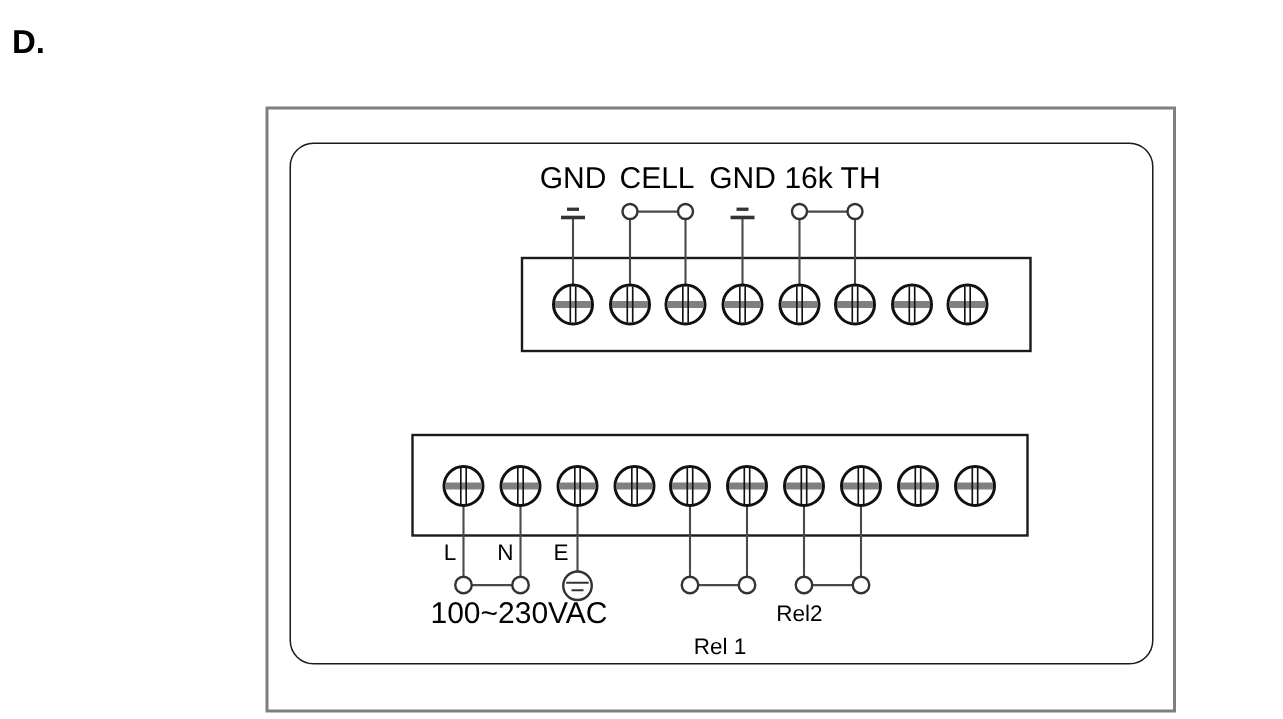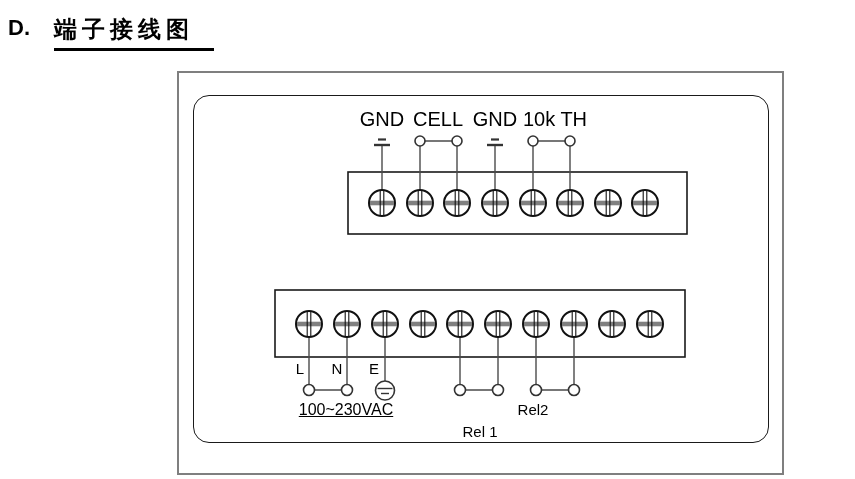--- a/index.html
+++ b/index.html
@@ -21,29 +21,28 @@
     border:1.5px solid #1a1a1a;border-radius:16px;box-sizing:border-box;background:#fff;
   }
   svg#diagram-svg{position:absolute;left:0;top:0;width:855px;height:479px;}
   .block{fill:#ffffff;stroke:#1a1a1a;stroke-width:1.6;}
   .wire{stroke:#4a4a4a;stroke-width:1.4;fill:none;}
   .jumper{stroke:#4a4a4a;stroke-width:1.5;fill:none;}
   .node{fill:#ffffff;stroke:#333333;stroke-width:1.6;}
   .gsym{stroke:#333333;fill:none;}
   .lbl{position:absolute;transform:translateX(-50%);font-size:20px;line-height:15px;white-space:nowrap;}
   .lbl.big{font-size:15px;}
-  .lbl.vac{font-size:16px;text-decoration:underline;}
+  .lbl.vac{font-size:20px;}
 </style>
 </head>
 <body>
 
 <div class="page">
 
   <span class="section-letter">D.</span>
-  <span class="heading-text">端子接线图</span>
 
   <div class="outer-box"></div>
   <div class="panel"></div>
 
   <svg id="diagram-svg" viewBox="0 0 855 479">
 
     <rect class="block" x="348" y="172" width="339" height="62"></rect>
     <rect class="block" x="275" y="290" width="410" height="67"></rect>
 
     <g>
@@ -208,21 +207,21 @@
     <circle class="node" cx="498" cy="390" r="5.5"></circle>
 
     <line class="jumper" x1="540" y1="390" x2="570" y2="390"></line>
     <circle class="node" cx="536" cy="390" r="5.5"></circle>
     <circle class="node" cx="574" cy="390" r="5.5"></circle>
   </svg>
 
   <div class="lbl" style="left:382px;top:112px;">GND</div>
   <div class="lbl" style="left:438px;top:112px;">CELL</div>
   <div class="lbl" style="left:495px;top:112px;">GND</div>
-  <div class="lbl" style="left:555px;top:112px;">10k TH</div>
+  <div class="lbl" style="left:555px;top:112px;">16k TH</div>
 
   <div class="lbl big" style="left:300px;top:361px;">L</div>
   <div class="lbl big" style="left:337px;top:361px;">N</div>
   <div class="lbl big" style="left:374px;top:361px;">E</div>
 
   <div class="lbl vac" style="left:346px;top:402px;">100~230VAC</div>
   <div class="lbl big" style="left:480px;top:402px;margin-top:22px;">Rel 1</div>
   <div class="lbl big" style="left:533px;top:402px;">Rel2</div>
 
 </div>

